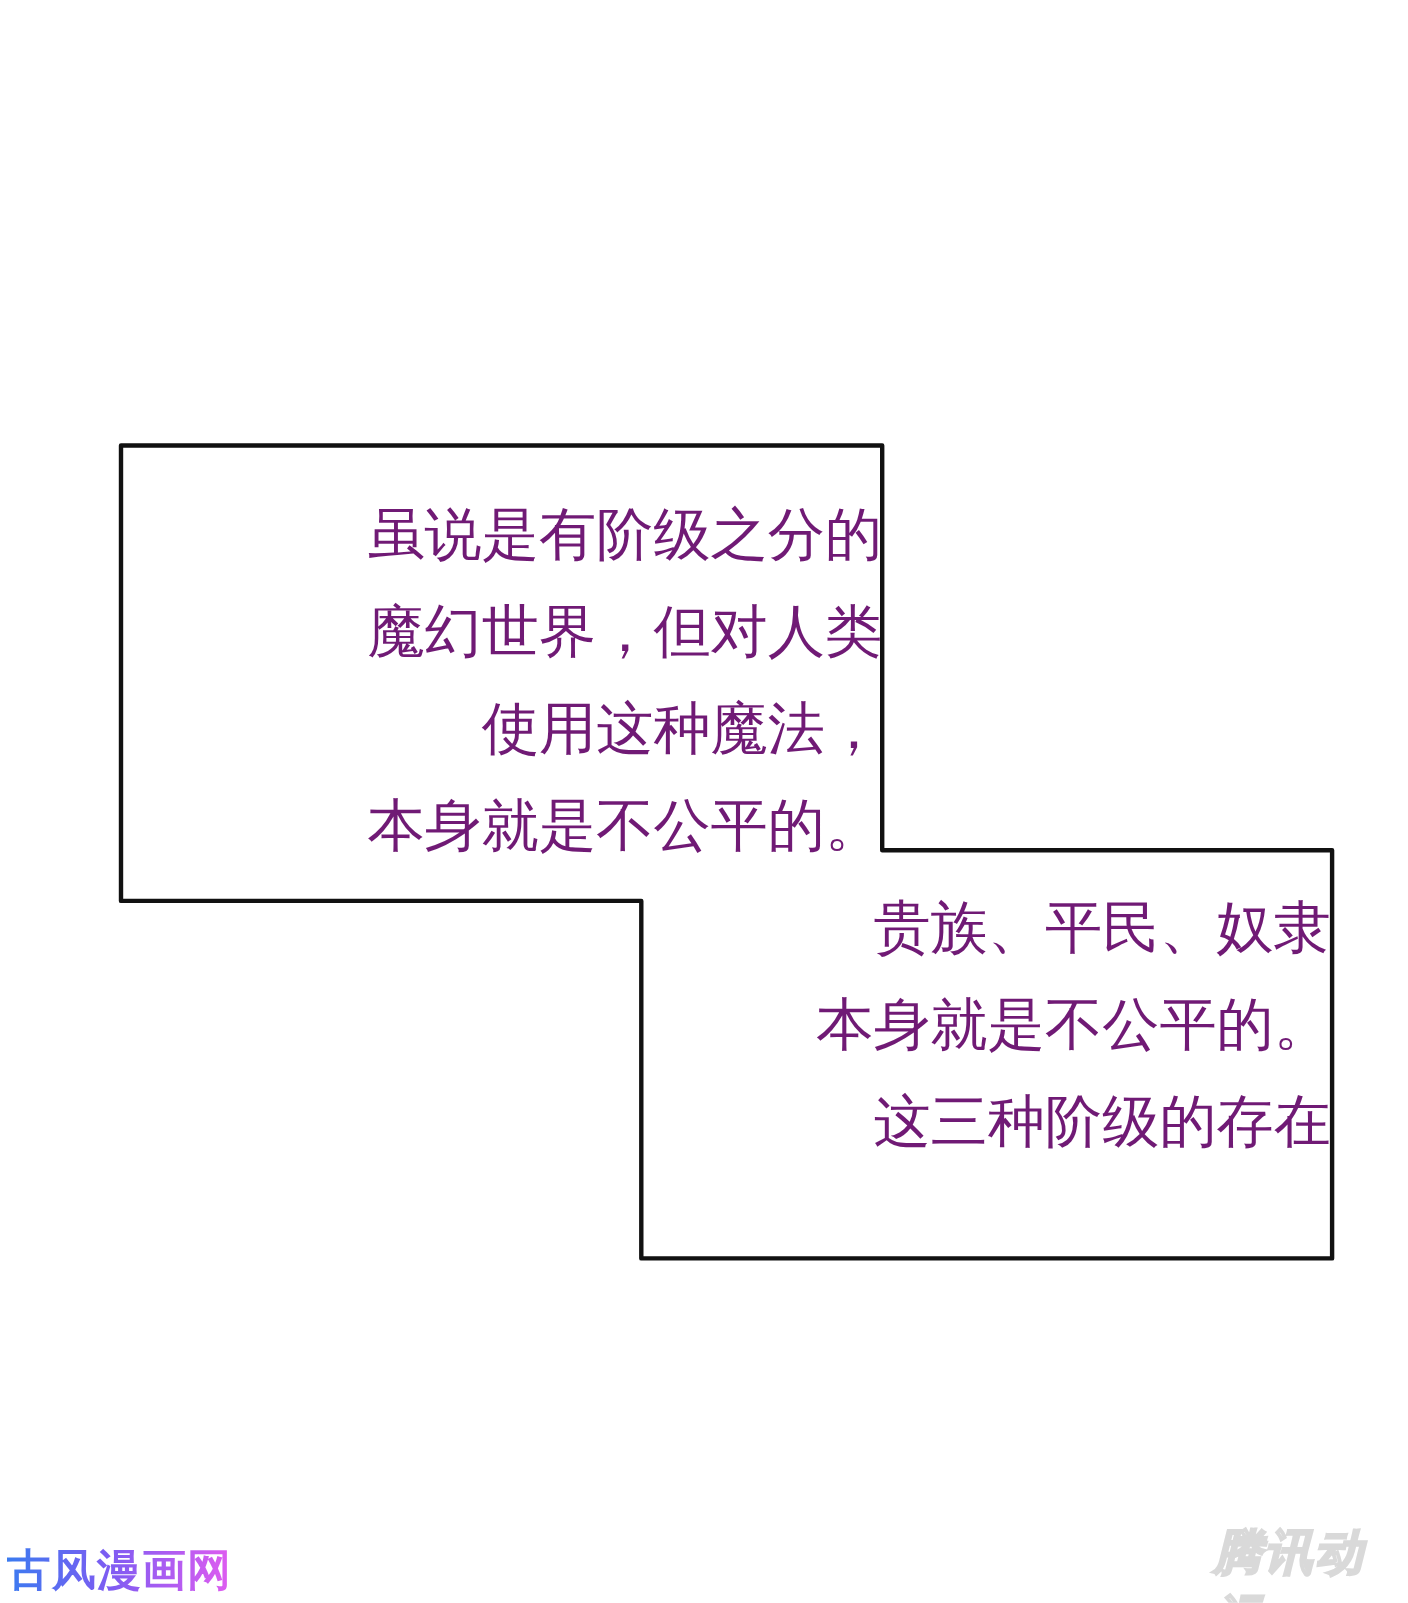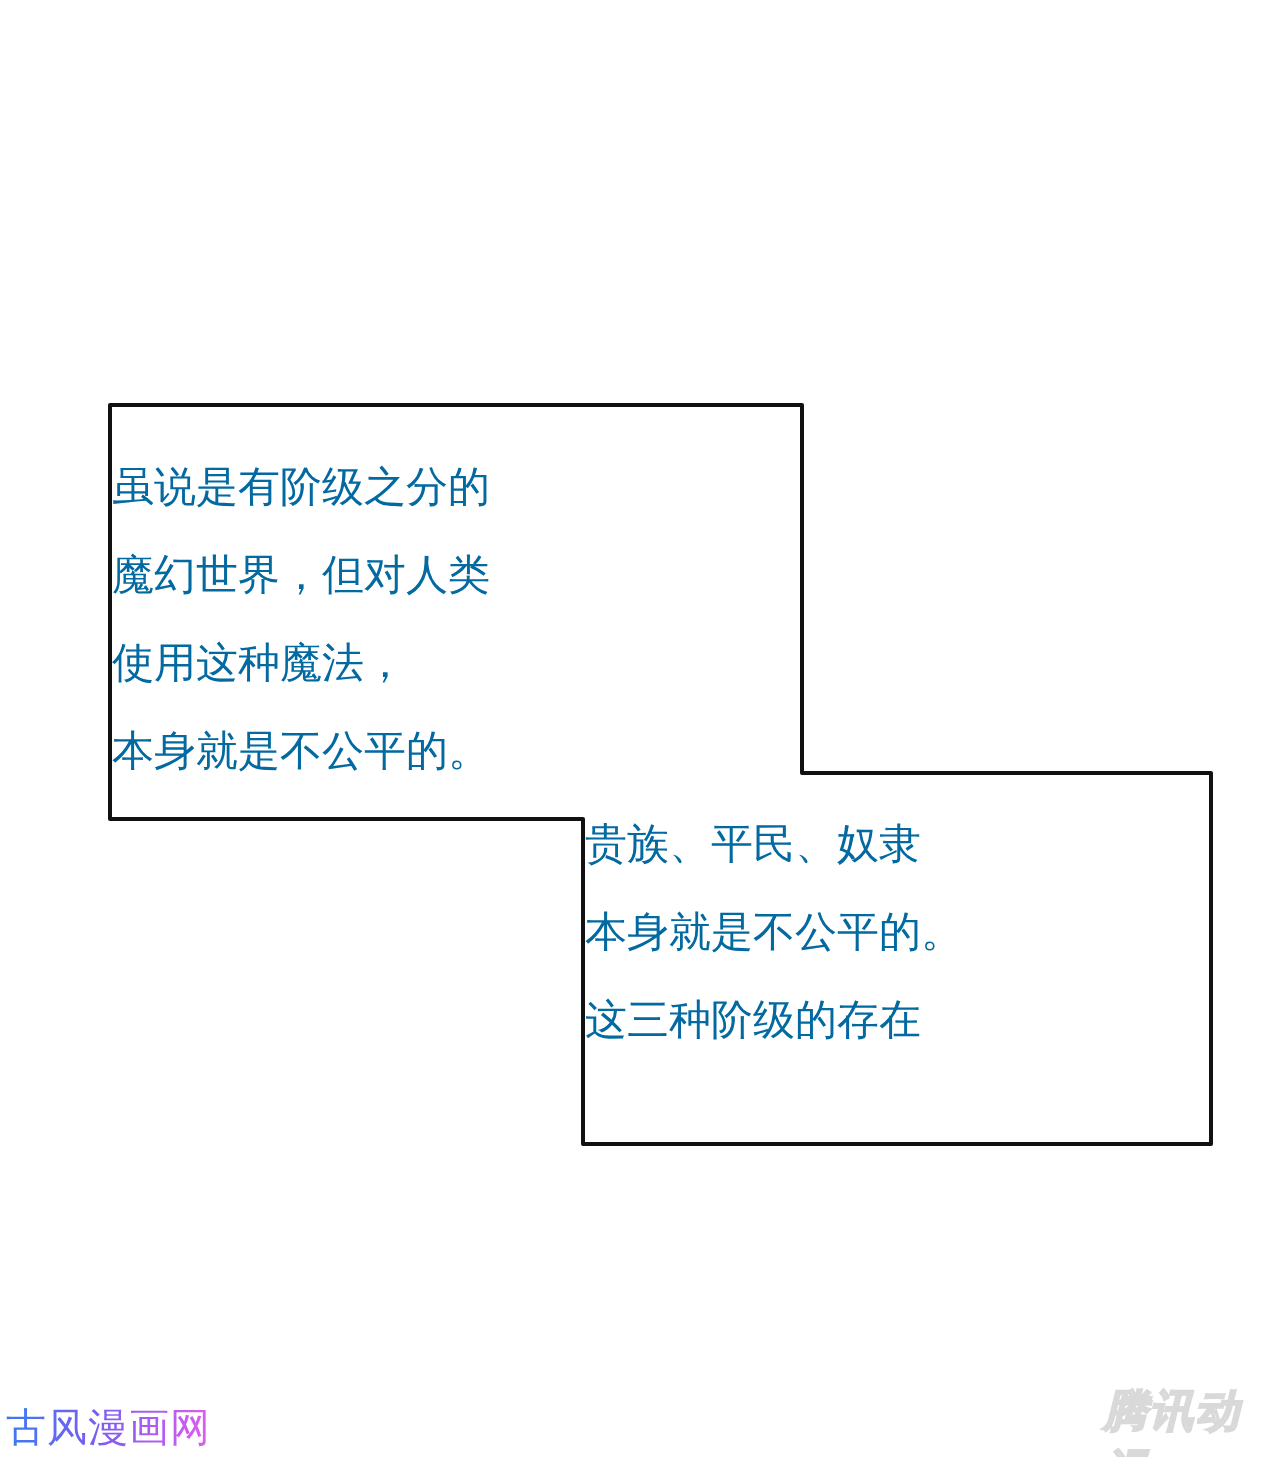--- a/index.html
+++ b/index.html
@@ -2,32 +2,32 @@
 <html><head>
   <meta charset="utf-8">
   <style>
     html, body { margin: 0; padding: 0; background: #ffffff; }
     body { width: 1280px; height: 1457px; position: relative; overflow: hidden; }
     .panel { position: absolute; left: 0; top: 0; width: 1280px; height: 1457px; background: #ffffff; }
     svg.outline { position: absolute; left: 0; top: 0; }
     .caption {
       position: absolute;
       font-family: "DejaVu Sans", sans-serif;
-      color: #0369a1;
-      font-size: 42px;
+      color: #701a75;
+      font-size: 52px;
       line-height: 88px;
-      text-align: left;
+      text-align: right;
       white-space: nowrap;
     }
     .caption .line { display: block; }
     #cap1 { left: 112px; top: 443px; width: 690px; }
     #cap2 { left: 585px; top: 800px; width: 625px; }
     .wm-left {
       position: absolute; left: 6px; top: 1400px;
-      font-family: "DejaVu Sans", sans-serif; font-weight: normal;
+      font-family: "DejaVu Sans", sans-serif; font-weight: bold;
       font-size: 40px; letter-spacing: 1px;
       background: linear-gradient(90deg, #3a7bf0, #7d5cf2 45%, #e05cf0);
       -webkit-background-clip: text; background-clip: text; color: transparent; text-align: center;
     }
     .wm-right {
       position: absolute; left: 1055px; top: 1382px;
       font-family: "DejaVu Sans", sans-serif; font-weight: bold; font-style: italic;
       font-size: 44px; color: #ffffff;
       -webkit-text-stroke: 2px #d9d9d9;
       letter-spacing: 2px;

